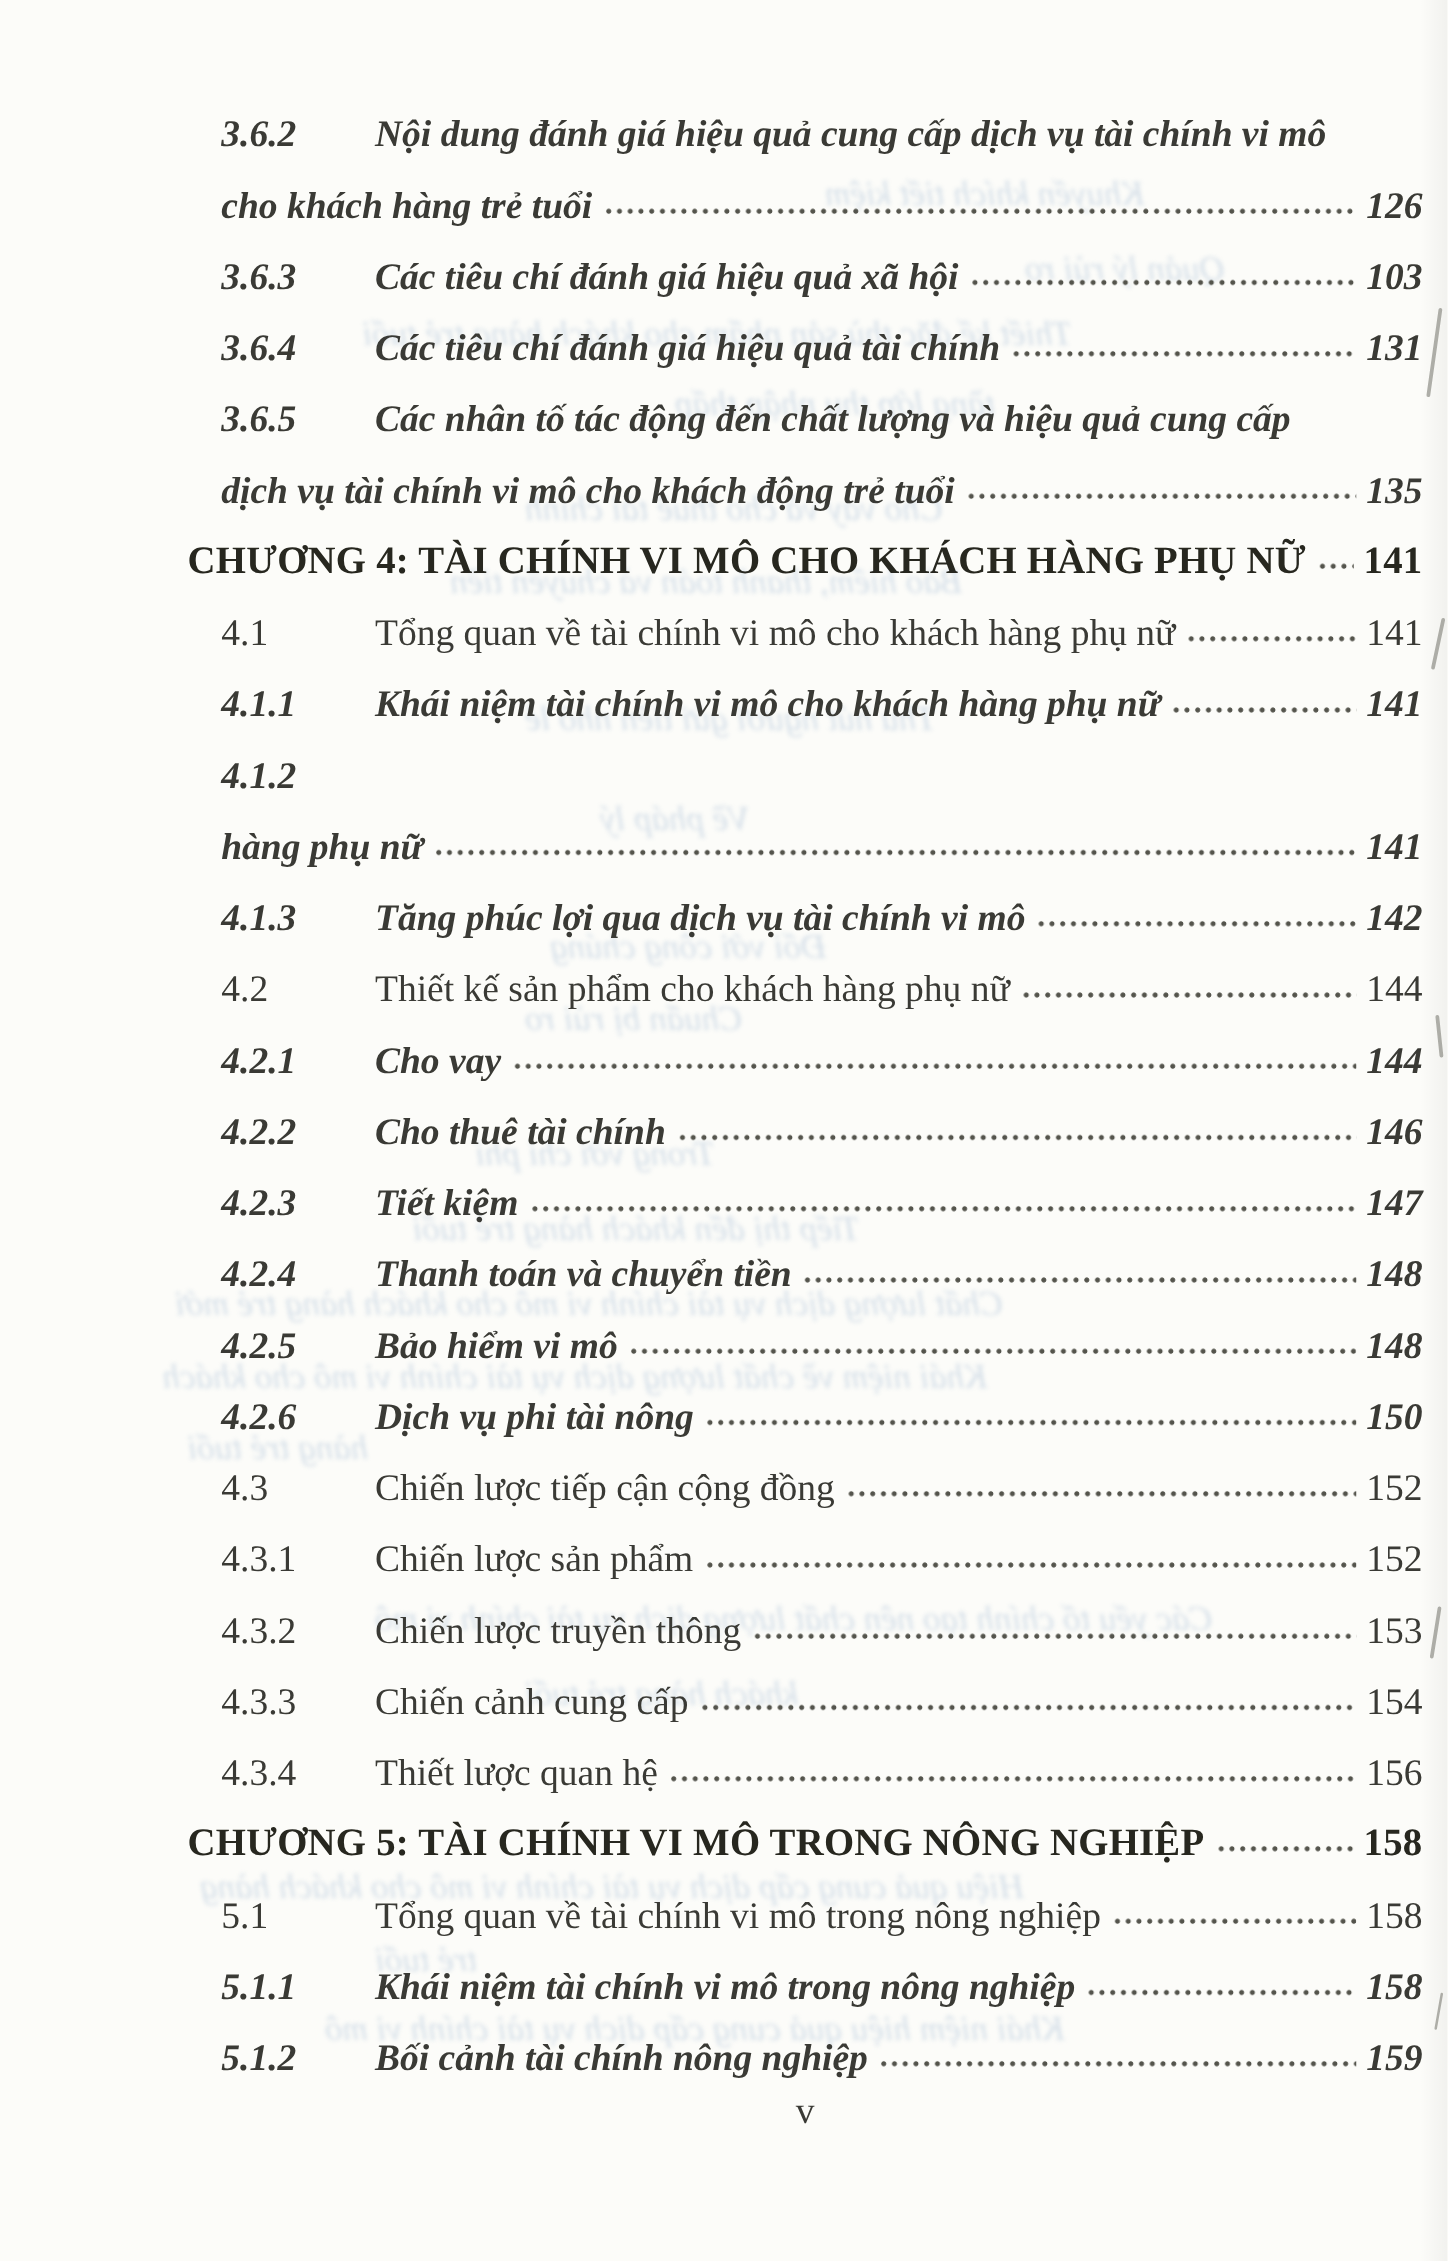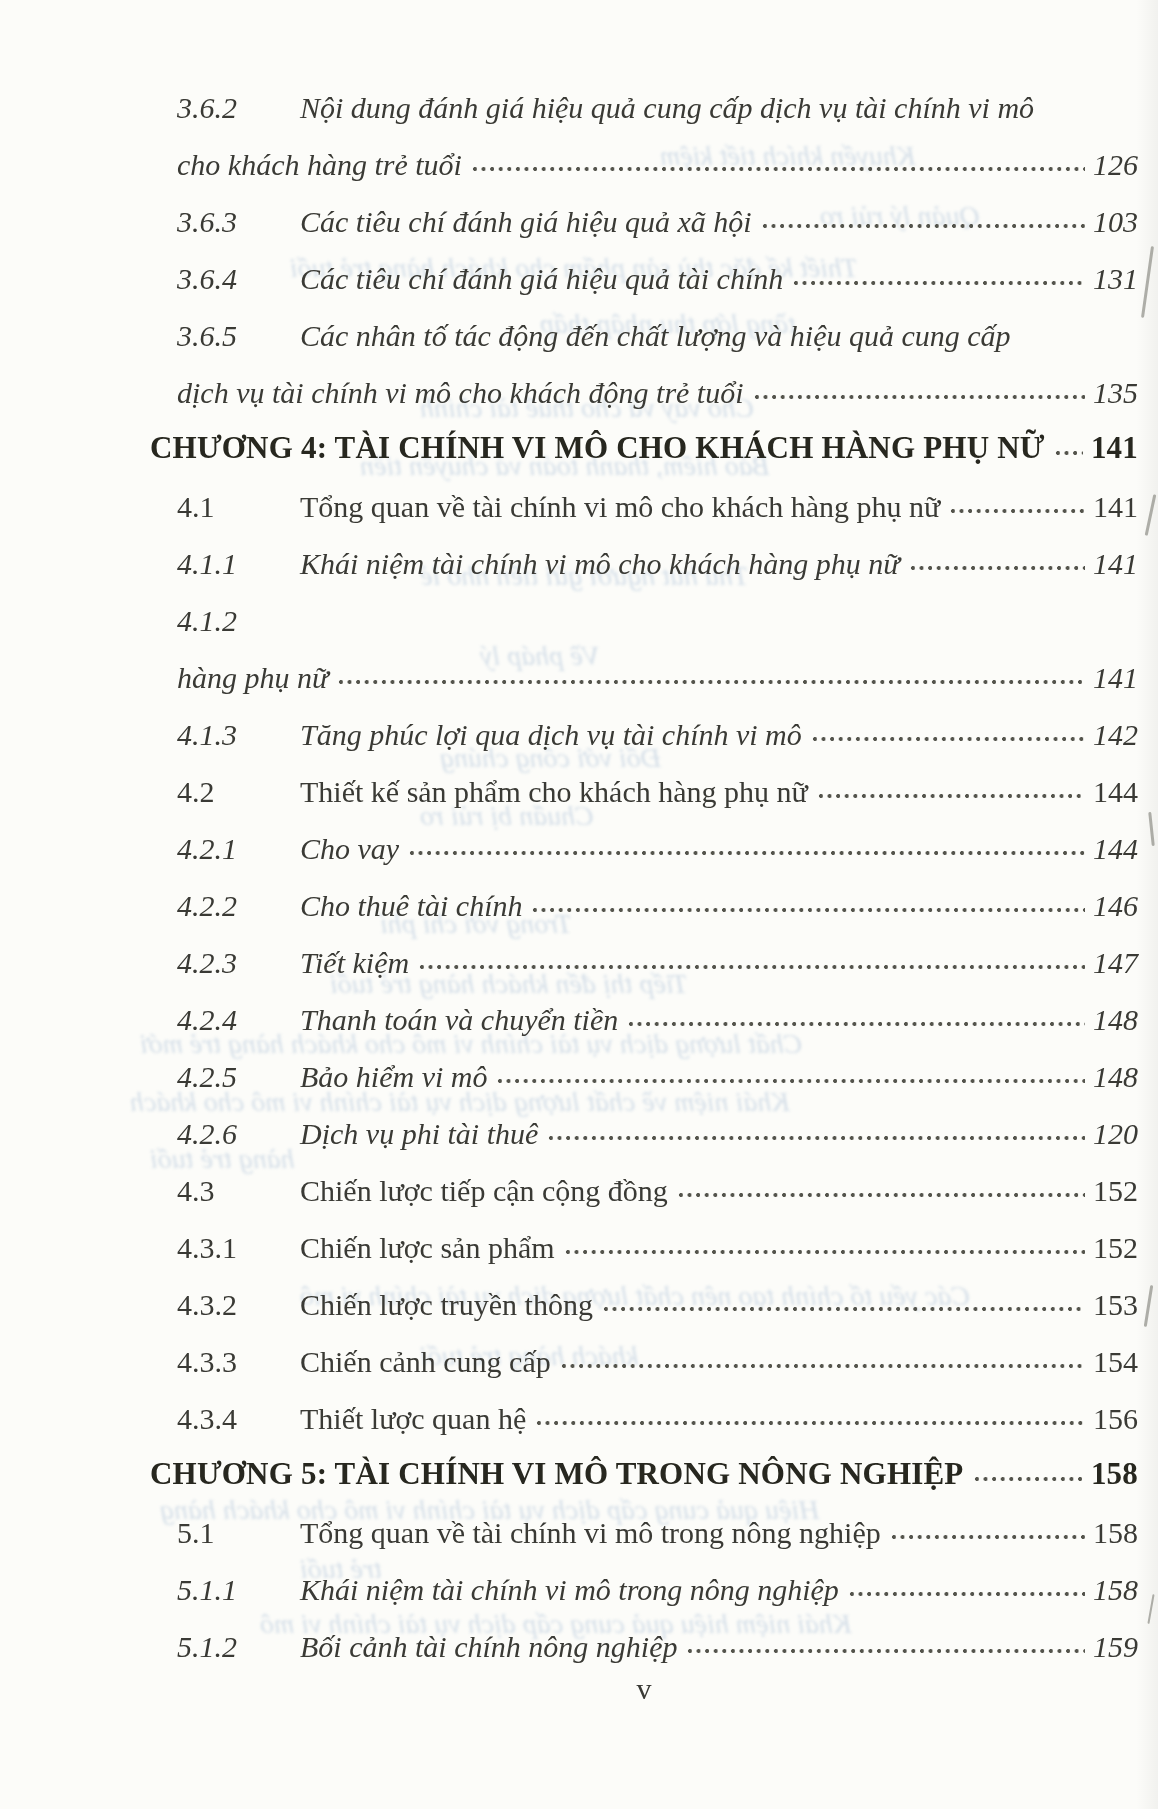--- a/index.html
+++ b/index.html
@@ -25,21 +25,21 @@
     font-family:"Liberation Serif","DejaVu Serif",serif;
   }
   
   #toc{position:absolute;left:150px;right:20px;top:66px;}
   .row{
     display:flex;align-items:flex-end;height:57px;
     color:#3a3a35;font-size:30px;line-height:1.05;
     white-space:nowrap;
   }
   .row.indent{margin-left:27px;}
-  .row.it{font-style:italic;}
+  .row.it{font-style:italic;font-weight:bold;}
   .num{flex:0 0 123px;}
   .title{flex:0 0 auto;}
   .leader{
     flex:1 1 auto;min-width:22px;height:6px;align-self:flex-end;
     margin:0 8px 8px 10px;
     background-image:radial-gradient(circle at 3px 3px,#54544c 1.7px,rgba(0,0,0,0) 2.3px);
     background-size:8.6px 6px;background-repeat:repeat-x;background-position:left bottom;
   }
   .page-num{flex:0 0 auto;}
   .row.chapter{
@@ -179,23 +179,23 @@
       <span class="page-num">148</span>
     </div>
     <div class="row indent it">
       <span class="num">4.2.5</span>
       <span class="title">Bảo hiểm vi mô</span>
       <span class="leader"></span>
       <span class="page-num">148</span>
     </div>
     <div class="row indent it">
       <span class="num">4.2.6</span>
-      <span class="title">Dịch vụ phi tài thuê</span>
-      <span class="leader"></span>
-      <span class="page-num">120</span>
+      <span class="title">Dịch vụ phi tài nông</span>
+      <span class="leader"></span>
+      <span class="page-num">150</span>
     </div>
     <div class="row indent">
       <span class="num">4.3</span>
       <span class="title">Chiến lược tiếp cận cộng đồng</span>
       <span class="leader"></span>
       <span class="page-num">152</span>
     </div>
     <div class="row indent">
       <span class="num">4.3.1</span>
       <span class="title">Chiến lược sản phẩm</span>

